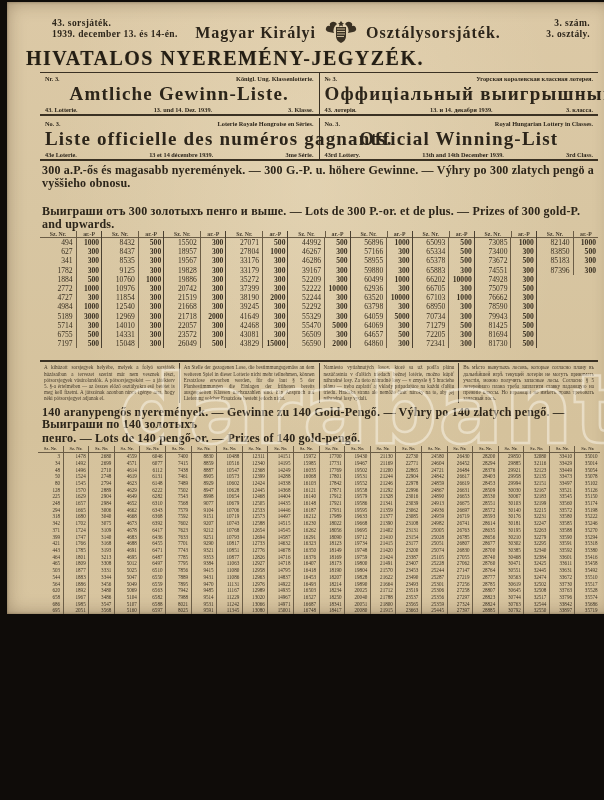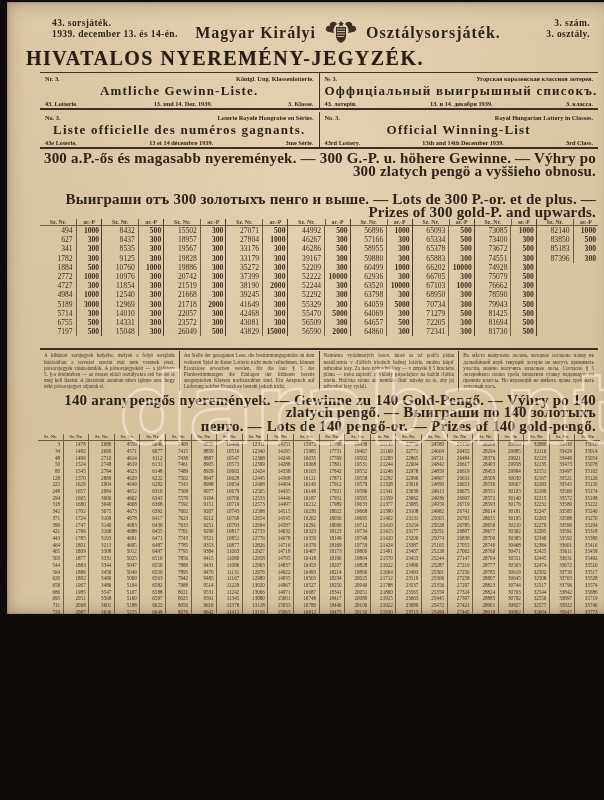--- a/index.html
+++ b/index.html
@@ -40,24 +40,24 @@
   }
   
   .lang-row{
     display:flex;margin:2px 14px 0 14px;
     border-top:1.5px solid #3a3123;border-bottom:2.5px solid #3a3123;
   }
   .lang-row + .lang-row{border-top:none;}
   .lang-cell{flex:1;padding:2px 5px 1px 5px;border-right:1.2px solid #3a3123;min-width:0;}
   .lang-cell:last-child{border-right:none;}
   .lang-top{display:flex;justify-content:space-between;font-size:6.3px;font-weight:bold;white-space:nowrap;}
-  .lang-main{text-align:center;font-size:13px;font-weight:bold;letter-spacing:1.2px;white-space:nowrap;margin-top:0.5px;}
+  .lang-main{text-align:center;font-size:19px;font-weight:bold;letter-spacing:1.2px;white-space:nowrap;margin-top:0.5px;}
   .lang-bottom{display:flex;justify-content:space-between;font-size:6.3px;font-weight:bold;margin-top:1.5px;white-space:nowrap;}
   
-  .sec-heading{margin:3px 16px 1px 16px;font-size:15px;font-weight:bold;line-height:12.5px;text-align:right;letter-spacing:.2px;}
+  .sec-heading{margin:3px 16px 1px 16px;font-size:12px;font-weight:bold;line-height:12.5px;text-align:left;letter-spacing:.2px;}
   
   .t300{display:flex;margin:1px 14px 12px 14px;}
   .t300 .pair{flex:1;border-right:1.2px solid #4a4031;display:flex;flex-direction:column;}
   .t300 .pair:last-child{border-right:none;}
   .t300 .phead{display:flex;font-size:5.8px;font-weight:bold;color:#4a4031;border-bottom:.5px solid #6b5d46;}
   .t300 .phead span{display:block;}
   .t300 .phead .n{width:60%;text-align:center;border-right:.8px solid #6b5d46;}
   .t300 .phead .p{width:40%;text-align:center;}
   .t300 .prow{display:flex;font-size:7.6px;line-height:9.2px;color:#372e20;}
   .t300 .prow .n{width:60%;text-align:right;padding-right:3px;border-right:.8px solid #6b5d46;box-sizing:border-box;}

